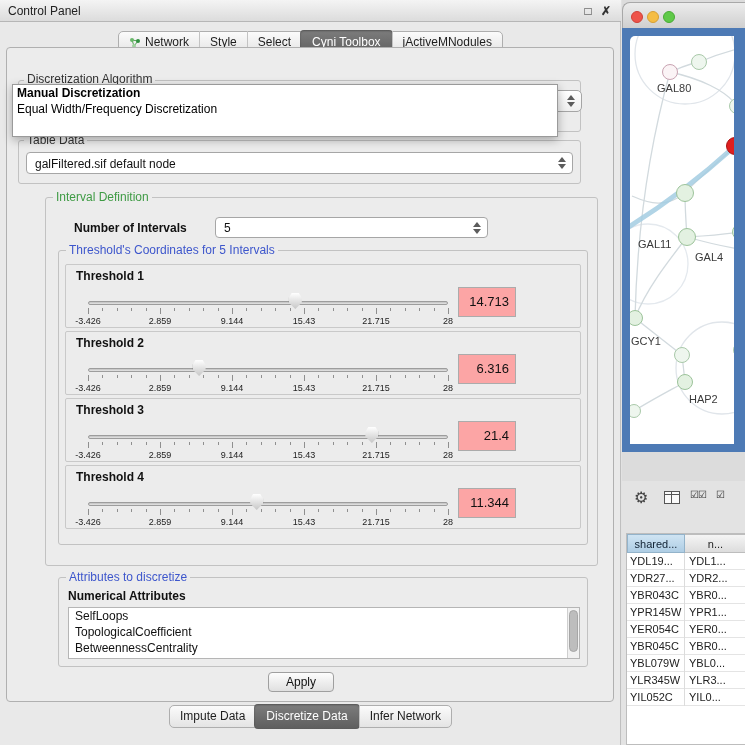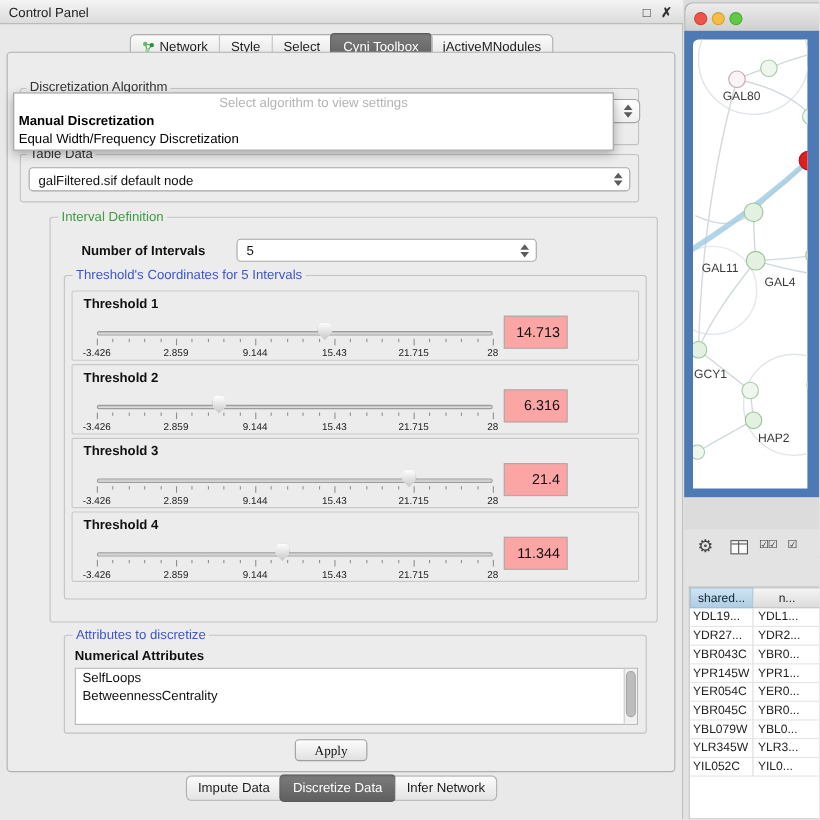--- a/index.html
+++ b/index.html
@@ -59,21 +59,21 @@
   .scale span:nth-child(1){left:0%} .scale span:nth-child(2){left:20%} .scale span:nth-child(3){left:40%}
   .scale span:nth-child(4){left:60%} .scale span:nth-child(5){left:80%} .scale span:nth-child(6){left:100%}
   .thr-value { position:absolute; right:64px; top:22px; width:58px; height:30px; background:#fca5a5; border:1px solid #ababab; font-size:13px; color:#111; text-align:right; line-height:28px; padding-right:6px; }
 
   
   .attr-list { position:absolute; left:68px; top:607px; width:512px; height:52px; background:#fff; border:1px solid #b5b5b5; overflow:hidden; }
   .attr-item { height:16px; line-height:16px; font-size:12px; padding-left:6px; color:#111; }
   .attr-scroll { position:absolute; right:0; top:0; width:12px; height:100%; background:#f1f1f1; border-left:1px solid #cfcfcf; }
   .attr-scroll .sthumb { position:absolute; left:1px; top:2px; width:9px; height:42px; background:#bdbdbd; border-radius:5px; border:1px solid #a6a6a6; }
 
-  .apply-btn { position:absolute; left:268px; top:672px; width:66px; height:20px; border:1px solid #9f9f9f; border-radius:4px; background:linear-gradient(#fdfdfd,#e0e0e0); font-size:12px; text-align:center; line-height:18px; color:#111;font-family:Liberation Serif, serif; }
+  .apply-btn { position:absolute; left:268px; top:672px; width:66px; height:20px; border:1px solid #9f9f9f; border-radius:4px; background:linear-gradient(#fdfdfd,#e0e0e0); font-size:12px; text-align:center; line-height:18px; color:#111; }
 
   
   .right-panel { position:absolute; left:622px; top:0; width:123px; height:745px; background:#dcdcdc; }
   .net-chrome { position:absolute; left:0; top:2px; width:123px; height:26px; background:linear-gradient(#ececec,#cfcfcf); border:1px solid #a8a8a8; border-right:none; border-bottom:none; border-radius:8px 0 0 0; }
   .light { position:absolute; top:8px; width:12px; height:12px; border-radius:50%; }
   .light.red    { left:8px;  background:#ee544a; border:1px solid #cf4138; }
   .light.yellow { left:24px; background:#f5bd44; border:1px solid #d6a035; }
   .light.green  { left:40px; background:#5fc948; border:1px solid #48ab35; }
   .net-frame { position:absolute; left:0; top:28px; width:123px; height:424px; background:#4d7ab5; }
   .net-canvas { position:absolute; left:8px; top:8px; width:104px; height:408px; background:#fff; border-radius:5px 0 0 0; overflow:hidden; }
@@ -144,21 +144,20 @@
 
     <div class="cp-body"></div>
 
     <div class="titled-group" style="left:18px; top:80px; width:563px; height:52px;"></div>
     <span class="group-title" style="left:24px; top:73px;">Discretization Algorithm</span>
     <div class="algo-combo-frag">
       <span class="combo-arrows"></span>
     </div>
 
     <div class="popup">
-      <div class="popup-prompt">Select algorithm to view settings</div>
       <div class="popup-item bold">Manual Discretization</div>
       <div class="popup-item">Equal Width/Frequency Discretization</div>
     </div>
 
     <div class="titled-group" style="left:18px; top:140px; width:563px; height:44px;"></div>
     <span class="group-title" style="left:24px; top:134px;">Table Data</span>
     <div class="combo" style="left:26px; top:152px; width:547px; height:22px;">
       <span class="combo-text" style="line-height:22px;">galFiltered.sif default node</span>
       <span class="combo-arrows"></span>
     </div>
@@ -353,20 +352,21 @@
         </div>
       </div>
       <div class="thr-value">11.344</div>
     </div>
 
     <div class="titled-group" style="left:58px; top:577px; width:530px; height:90px;"></div>
     <span class="group-title blue" style="left:66px; top:571px;">Attributes to discretize</span>
     <span class="bold-label" style="left:68px; top:589px;">Numerical Attributes</span>
     <div class="attr-list">
       <div class="attr-item">SelfLoops</div>
+      <div class="attr-item">TopologicalCoefficient</div>
       <div class="attr-item">BetweennessCentrality</div>
       <div class="attr-scroll">
           <div class="sthumb"></div>
         </div>
     </div>
 
     <div class="apply-btn">Apply</div>
 
     <div class="bottom-tabs">
       <div class="tab-group">

